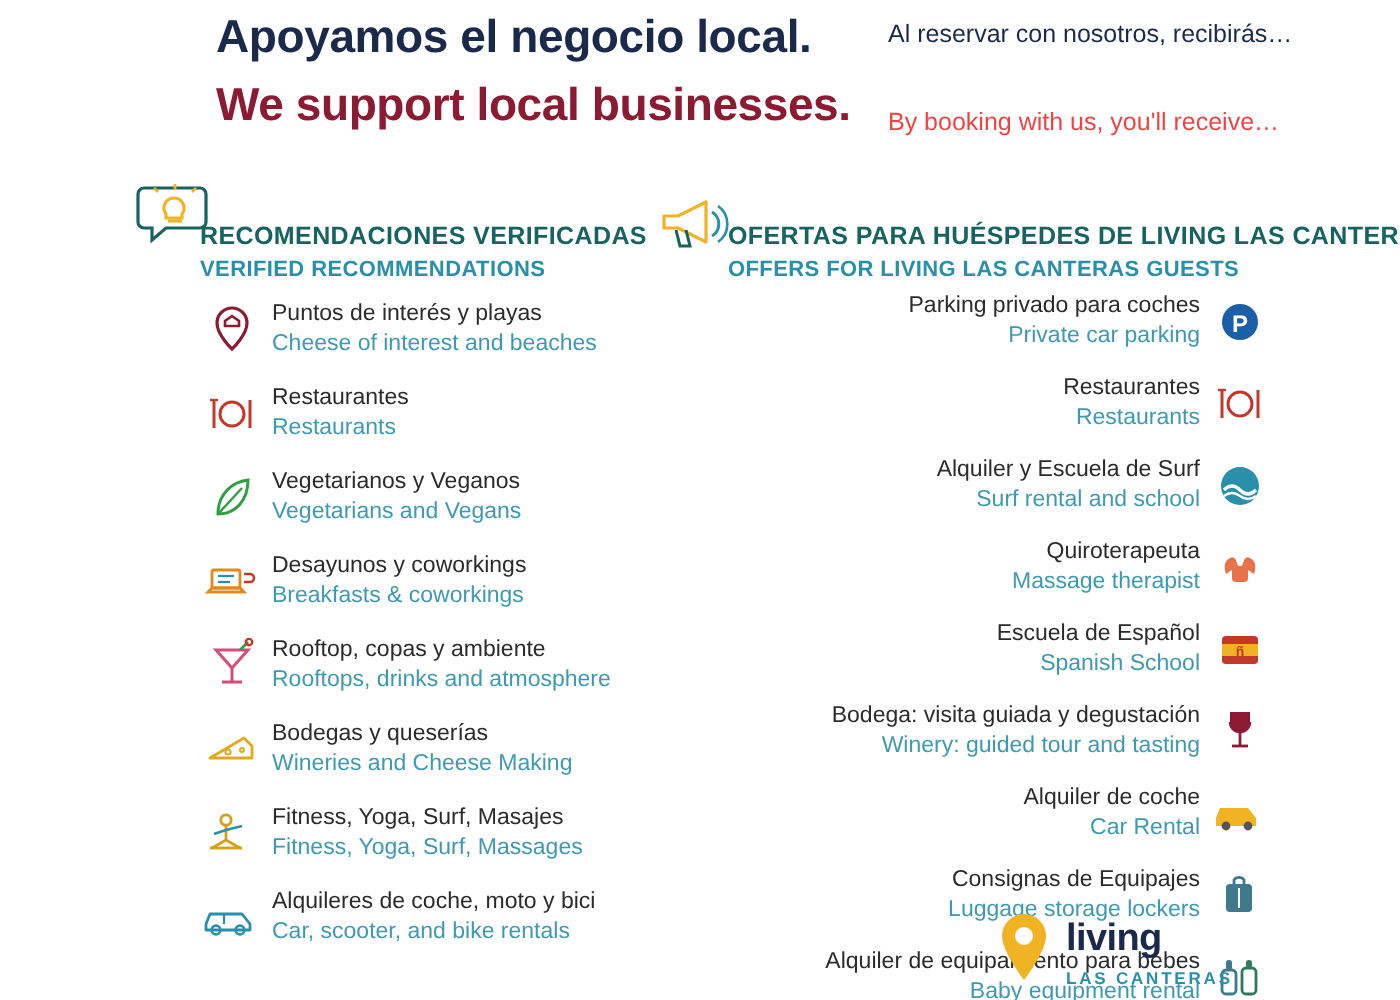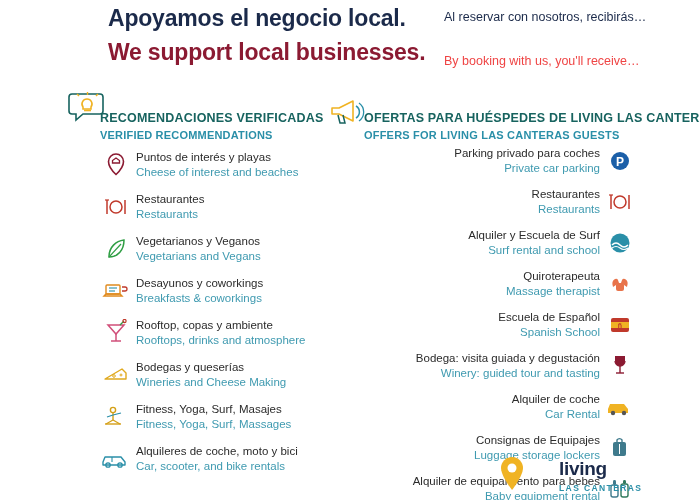--- a/index.html
+++ b/index.html
@@ -136,21 +136,20 @@
   }
   #right-list .txt { text-align: right; }
 
   
   .footer-logo {
     position: absolute;
     left: 497px;
     top: 455px;
     display: flex;
     align-items: center;
-    gap: 26px;
   }
   .footer-logo .fl-text {
     margin-left: 6px;
   }
   .fl-main {
     font-size: 19px;
     font-weight: bold;
     color: #1b2a4a;
     line-height: 19px;
     letter-spacing: -0.3px;

